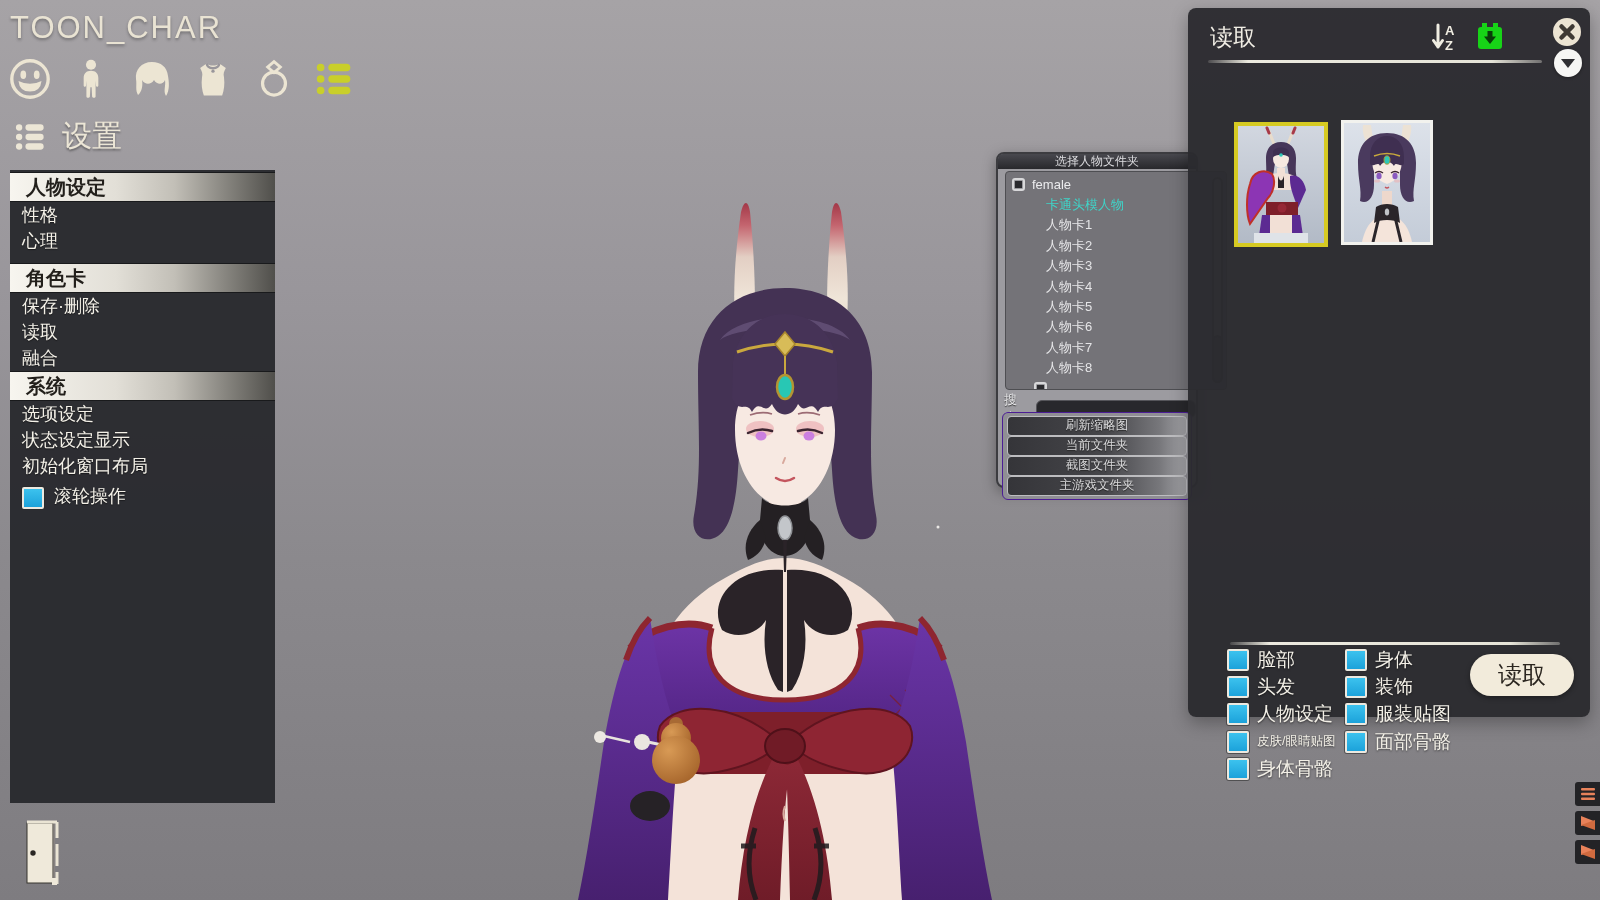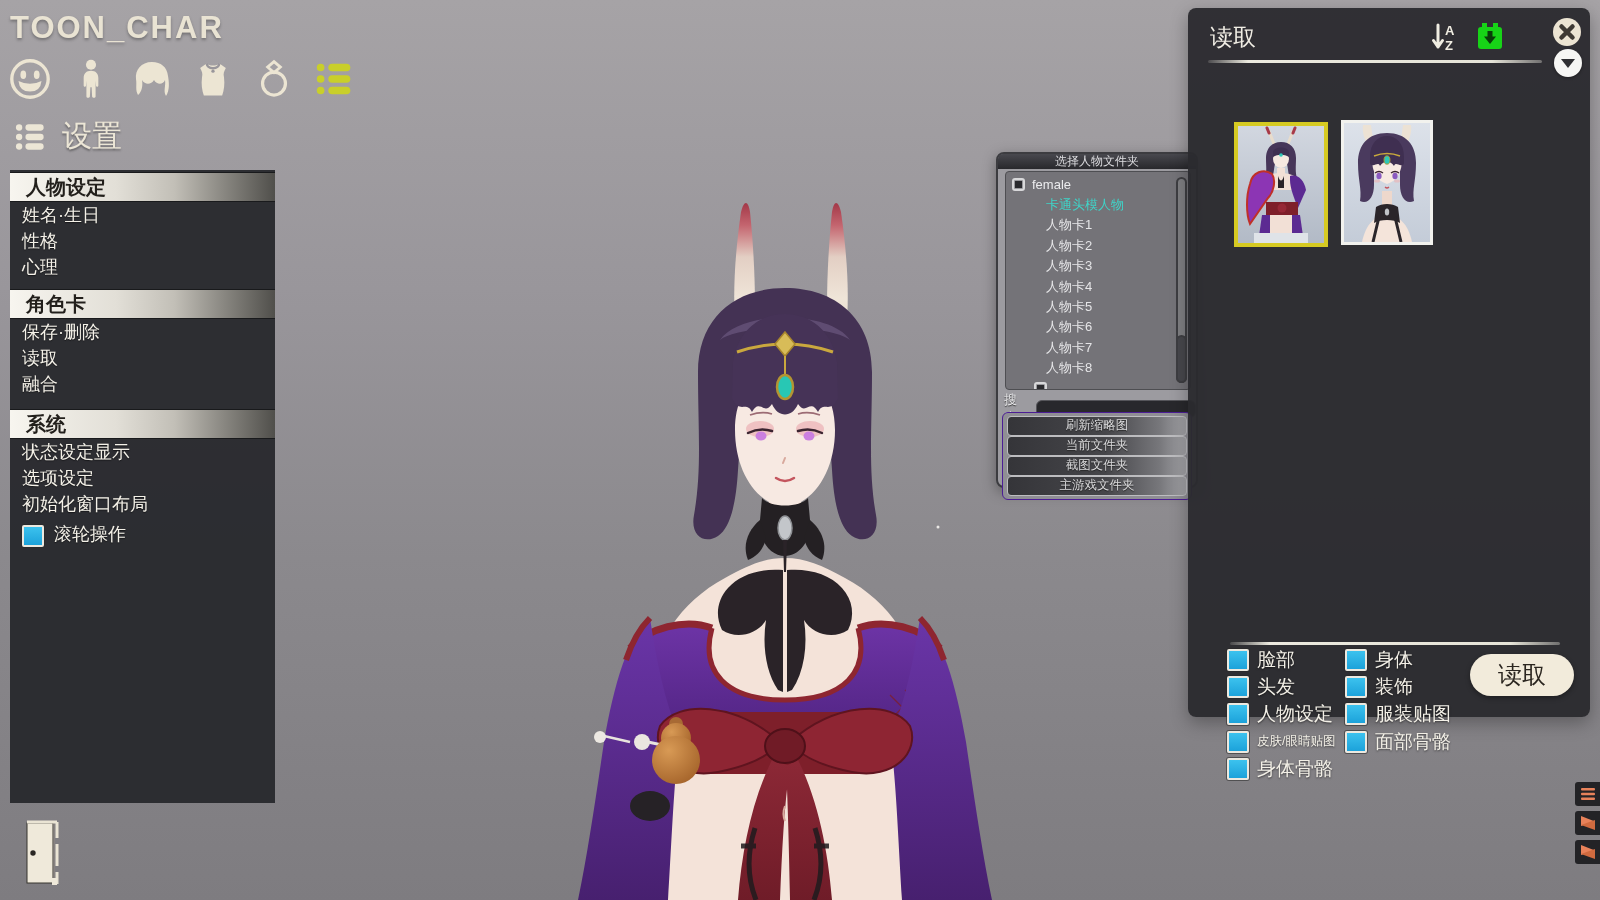--- a/index.html
+++ b/index.html
@@ -3,49 +3,49 @@
 <meta charset="utf-8">
 <style>
   html,body{margin:0;padding:0;}
   body{width:1600px;height:900px;overflow:hidden;font-family:"Liberation Sans","DejaVu Sans",sans-serif;}
   .stage{position:relative;width:1600px;height:900px;overflow:hidden;
          background:linear-gradient(180deg,#a6a3a6 0%,#99969b 32%,#8b898d 62%,#7e7c80 100%);}
   svg{display:block;}
 
   
   .app-title{position:absolute;left:10px;top:10px;font-size:31px;letter-spacing:2px;color:#e9e3d3;
-             text-shadow:0 2px 3px rgba(40,40,40,.4);font-weight:700;}
+             text-shadow:0 2px 3px rgba(40,40,40,.4);font-weight:400;}
   .toolbar{position:absolute;left:6px;top:55px;display:flex;gap:13px;align-items:center;}
   .tool-btn{width:48px;height:48px;display:flex;align-items:center;justify-content:center;cursor:pointer;}
   .settings-row{position:absolute;left:12px;top:116px;display:flex;align-items:center;gap:12px;}
   .settings-label{font-size:30px;color:#ece6d6;text-shadow:0 2px 2px rgba(40,40,40,.45);}
 
   
   .sidebar{position:absolute;left:10px;top:170px;width:265px;height:633px;
            background:rgba(41,42,46,.97);padding-top:2px;box-sizing:border-box;}
   .side-header{height:28px;line-height:28px;padding-left:16px;font-size:20px;font-weight:bold;color:#221f1b;
       background:linear-gradient(90deg,#f7f5ef 0%,#e2dfd7 40%,#c2bfb7 62%,#8b8983 80%,#504f4b 100%);
       border-top:1px solid #191a1c;border-bottom:1px solid #191a1c;}
-  .mt9{margin-top:9px;} .mt8{margin-top:12px;}
+  .mt9{margin-top:9px;} .mt8{margin-top:0;}
   .side-item{height:26px;line-height:26px;padding-left:12px;font-size:18px;color:#f4f1e8;cursor:pointer;
              text-shadow:0 1px 1px rgba(0,0,0,.5);}
   .wheel-row{display:flex;align-items:flex-end;gap:10px;padding-left:12px;margin-top:4px;}
   .cb{width:18px;height:18px;border:2px solid #ece9e0;border-radius:2px;flex:none;cursor:pointer;
       background:linear-gradient(180deg,#3cc2ee,#1ca2da);box-shadow:0 0 0 1px rgba(40,40,40,.55);}
 
   
   .door-btn{position:absolute;left:22px;top:820px;cursor:pointer;}
 
   
   .dialog{position:absolute;left:996px;top:152px;width:202px;height:336px;background:#9c9ba0;
           border:2px solid #3c3c40;border-radius:8px;box-shadow:0 4px 14px rgba(0,0,0,.35);box-sizing:border-box;}
   .dialog-title{height:15px;line-height:15px;text-align:center;font-size:12px;color:#dddde0;
                 background:linear-gradient(180deg,#48484e,#28282c);border-radius:5px 5px 0 0;}
   .tree{position:absolute;left:7px;top:17px;width:184px;height:217px;background:#747378;
-        border:1px solid #4e4e52;border-radius:4px;overflow:hidden;}
+        border:1px solid #4e4e52;border-radius:4px;overflow:hidden;padding-left:36px;}
   .tree-root{position:absolute;left:6px;top:4px;height:16px;display:flex;gap:7px;align-items:center;
              font-size:13px;color:#ececee;cursor:pointer;}
   .toggle{width:13px;height:13px;background:#9a9a9e;border:2px solid #d8d8da;border-radius:3px;
           box-sizing:border-box;position:relative;flex:none;}
   .toggle::after{content:"";position:absolute;left:1px;top:1px;right:1px;bottom:1px;background:#2a2a2e;}
   .tree-item{position:absolute;left:40px;height:20px;line-height:20px;font-size:13px;color:#e6e6e8;cursor:pointer;}
   .tree-item.sel{color:#3fd4c8;}
   .tree-partial{position:absolute;left:28px;top:210px;display:flex;gap:6px;align-items:flex-start;}
   .scrollbar{position:absolute;right:3px;top:5px;width:11px;height:206px;border:2px solid #3e3e42;
              border-radius:6px;background:rgba(255,255,255,.08);box-sizing:border-box;cursor:pointer;}
@@ -272,30 +272,29 @@
           <rect x="17" y="20" width="23" height="8" rx="4"></rect>
         <circle cx="9" cy="36" r="4"></circle>
           <rect x="17" y="32" width="23" height="8" rx="4"></rect>
       </svg>
     </span>
     <span class="settings-label">设置</span>
   </div>
 
   <div class="sidebar">
     <div class="side-header">人物设定</div>
-    <div class="side-item">姓名·生日</div>
     <div class="side-item">性格</div>
     <div class="side-item">心理</div>
     <div class="side-header mt9">角色卡</div>
     <div class="side-item">保存·删除</div>
     <div class="side-item">读取</div>
     <div class="side-item">融合</div>
     <div class="side-header mt8">系统</div>
+    <div class="side-item">选项设定</div>
     <div class="side-item">状态设定显示</div>
-    <div class="side-item">选项设定</div>
     <div class="side-item">初始化窗口布局</div>
     <div class="wheel-row">
       <span class="cb"></span>
       <span class="side-item" style="padding-left:0">滚轮操作</span>
     </div>
   </div>
 
   <div class="door-btn">
     <svg width="40" height="70" viewBox="0 0 40 70">
       <rect x="5" y="3" width="26" height="60" fill="#efe9da" stroke="#37342e" stroke-width="1"></rect>

